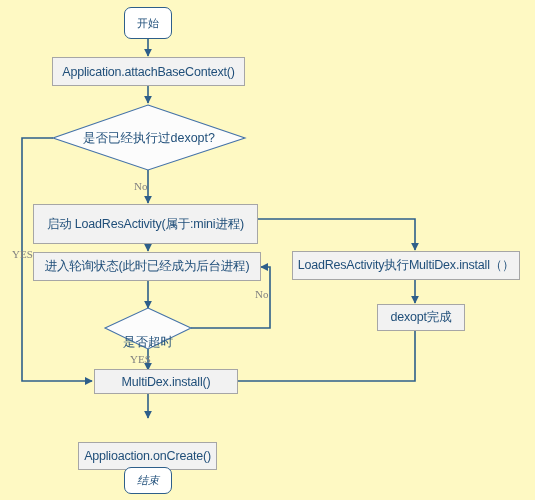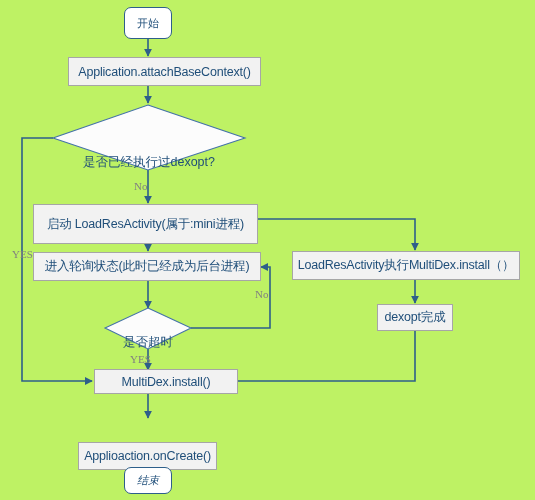--- a/index.html
+++ b/index.html
@@ -8,21 +8,21 @@
     padding: 0;
     background: #ffffff;
   }
   body {
     font-family: "Liberation Sans", "DejaVu Sans", sans-serif;
   }
   #canvas {
     position: relative;
     width: 535px;
     height: 500px;
-    background: #bef264;
+    background: #fef9c3;
     overflow: hidden;
   }
   svg.flow-svg {
     position: absolute;
     left: 0;
     top: 0;
     width: 535px;
     height: 500px;
   }
   .edge-label {
@@ -106,41 +106,41 @@
 
     <polygon points="148,105 245,138 148,170 53,138" fill="#fcfcfc" stroke="#4472a8" stroke-width="1.1"></polygon>
 
     <polygon points="148,308 191,328 148,349 105,328" fill="#fcfcfc" stroke="#4472a8" stroke-width="1.1"></polygon>
   </svg>
 
   <div class="term-node" style="left:124px; top:7px; width:48px; height:32px;">
     <span>开始</span>
   </div>
 
-  <div class="rect-node" style="left:68px; top:57px; width:193px; height:29px;">
+  <div class="rect-node" style="left:52px; top:57px; width:193px; height:29px;">
     <span>Application.attachBaseContext()</span>
   </div>
 
-  <div class="diamond-label" style="left:53px; top:130px; width:192px;margin-top:24px;">
+  <div class="diamond-label" style="left:53px; top:130px; width:192px;">
     <span>是否已经执行过dexopt?</span>
   </div>
 
   <div class="rect-node" style="left:33px; top:204px; width:225px; height:40px;">
     <span>启动 LoadResActivity(属于:mini进程)</span>
   </div>
 
   <div class="rect-node" style="left:292px; top:251px; width:228px; height:29px;">
     <span>LoadResActivity执行MultiDex.install（）</span>
   </div>
 
   <div class="rect-node" style="left:33px; top:252px; width:228px; height:29px;">
     <span>进入轮询状态(此时已经成为后台进程)</span>
   </div>
 
-  <div class="rect-node" style="left:377px; top:304px; width:76px; height:27px;">
+  <div class="rect-node" style="left:377px; top:304px; width:88px; height:27px;">
     <span>dexopt完成</span>
   </div>
 
   <div class="diamond-label" style="left:105px; top:334px; width:86px;">
     <span>是否超时</span>
   </div>
 
   <div class="rect-node" style="left:94px; top:369px; width:144px; height:25px;">
     <span>MultiDex.install()</span>
   </div>

